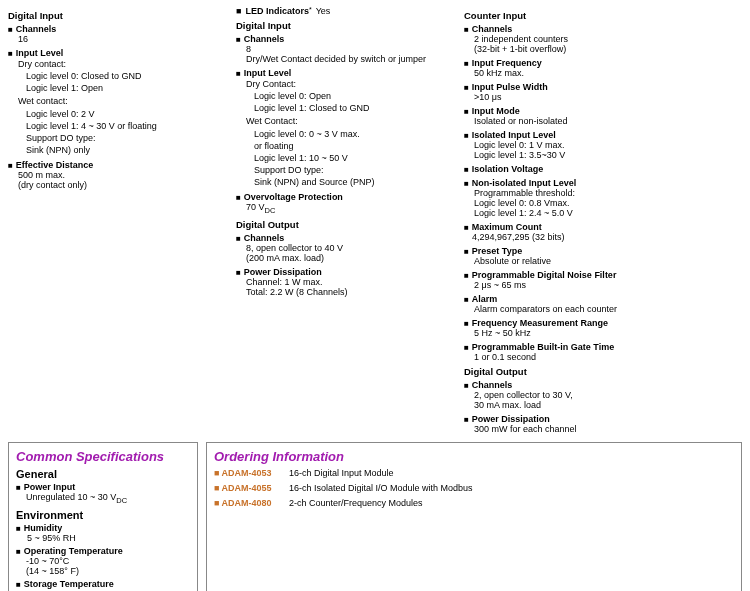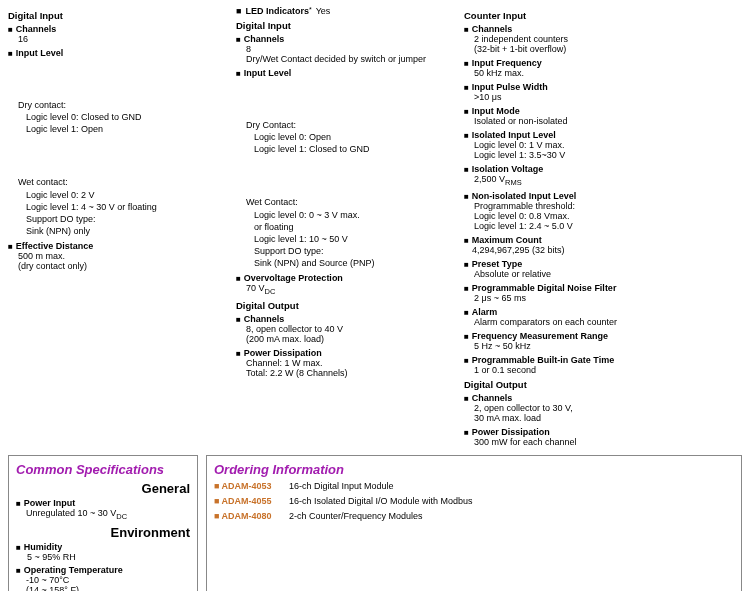--- a/index.html
+++ b/index.html
@@ -31,34 +31,32 @@
     }
     .bullet {
       margin-right: 3px;
       font-size: 8px;
       margin-top: 1px;
     }
     .sub-spec {
       margin-left: 10px;
       margin-bottom: 1px;
       line-height: 1.35;
-      margin-top: 41px;
     }
     .box-title {
       font-size: 13px;
       font-weight: bold;
       color: #a21caf;
       margin-bottom: 4px;
       font-style: italic;
     }
     .box-section-title {
       font-weight: bold;
-      font-size: 13px;
+      font-size: 11px;
       margin-bottom: 2px;
-      text-align: right;
     }
     .col1 { width: 220px; flex-shrink: 0; }
     .col2 { width: 220px; flex-shrink: 0; }
     .col3 { flex: 1; }
     .indent-label {
       display: flex;
       align-items: flex-start;
     }
     .lbl-bold { font-weight: bold; text-align: right; }
   </style>
@@ -211,21 +209,20 @@
           <span class="lbl-bold">Isolated Input Level</span>
         </div>
         <div style="margin-left:10px;">Logic level 0: 1 V max.<br>Logic level 1: 3.5~30 V</div>
       </div>
 
       <div class="spec-block">
         <div class="spec-label-bullet indent-label">
           <span class="bullet">■</span>
           <span class="lbl-bold">Isolation Voltage</span>
         </div>
-        <div style="margin-left:10px;">2,500 V<sub>RMS</sub></div>
       </div>
 
       <div class="spec-block">
         <div class="spec-label-bullet indent-label">
           <span class="bullet">■</span>
           <span class="lbl-bold">Non-isolated Input Level</span>
         </div>
         <div style="margin-left:10px;">Programmable threshold:<br>Logic level 0: 0.8 Vmax.<br>Logic level 1: 2.4 ~ 5.0 V</div>
       </div>
 

